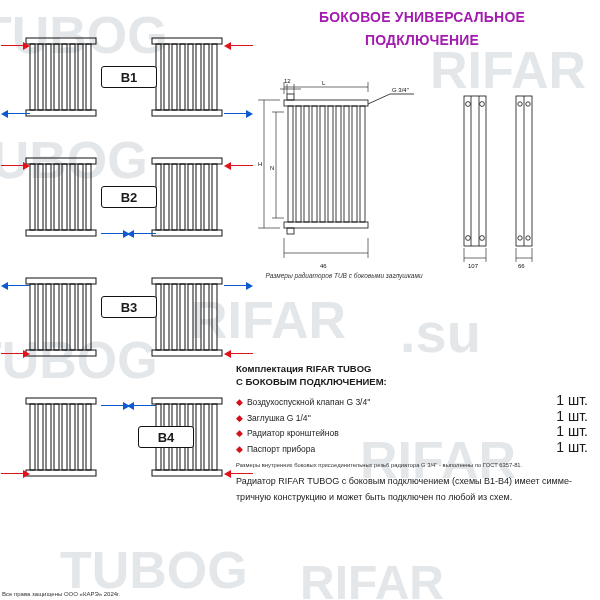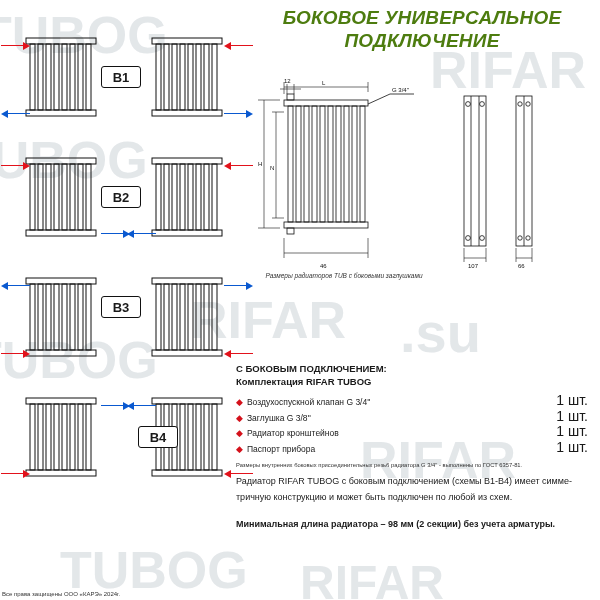--- a/index.html
+++ b/index.html
@@ -30,36 +30,35 @@
   }
 
   
   .header {
     position: absolute;
     left: 250px; top: 6px; width: 344px;
     text-align: center;
     z-index: 3;
   }
   .header .title-line {
-    font-size: 19px;
+    font-size: 14px;
     font-weight: bold;
     line-height: 23px;
     letter-spacing: .2px;
-    color: #4d7c0f;
-    font-style: italic;
+    color: #a21caf;
   }
 
   
   .schemes { position: absolute; left: 0; top: 28px; width: 240px; z-index: 2; }
   .scheme-row { position: relative; height: 120px; }
 
   .label-box {
     position: absolute;
     left: 101px;
-    width: 40px; height: 22px;
+    width: 56px; height: 22px;
     border: 1.4px solid #111;
     border-radius: 3px;
     background: #fff;
     font-size: 13px; font-weight: bold;
     display: flex; align-items: center; justify-content: center;
   }
 
   
   .arrow { position: absolute; height: 9px; display: flex; align-items: center; }
   .arrow .shaft { height: 1.6px; width: 22px; }
@@ -432,44 +431,43 @@
       <line x1="66" y1="170" x2="82" y2="170"></line>
     </g>
     <g font-family="Liberation Sans, sans-serif" font-size="6" fill="#111">
       <text x="18" y="180">107</text>
       <text x="68" y="180">66</text>
     </g>
   </svg>
 </div>
 
 <div class="textblock">
+  <div class="tb-title">Комплектация RIFAR TUBOG</div>
   <div class="tb-title red">С БОКОВЫМ ПОДКЛЮЧЕНИЕМ:</div>
-  <div class="tb-title">Комплектация RIFAR TUBOG</div>
 
   <ul class="kit-list">
     <li class="kit-item">
       <span class="bullet">◆</span>
       <span class="name">Воздухоспускной клапан G 3/4''</span>
       <span class="qty">1 шт.</span>
     </li>
     <li class="kit-item">
       <span class="bullet">◆</span>
-      <span class="name">Заглушка G 3/8''</span>
+      <span class="name">Заглушка G 1/4''</span>
       <span class="qty">1 шт.</span>
     </li>
     <li class="kit-item">
       <span class="bullet">◆</span>
       <span class="name">Радиатор кронштейнов</span>
       <span class="qty">1 шт.</span>
     </li>
     <li class="kit-item">
       <span class="bullet">◆</span>
       <span class="name">Паспорт прибора</span>
       <span class="qty">1 шт.</span>
     </li>
   </ul>
 
   <div class="note-small">Размеры внутренних боковых присоединительных резьб радиатора G 3/4'' - выполнены по ГОСТ 6357-81.</div>
   <div class="para">Радиатор RIFAR TUBOG с боковым подключением (схемы B1-B4) имеет симме-тричную конструкцию и может быть подключен по любой из схем.</div>
-  <div class="para strong">Минимальная длина радиатора – 98 мм (2 секции) без учета арматуры.</div>
 </div>
 
 <div class="footer">Все права защищены ООО «КАРЭ» 2024г.</div>
 
 </body></html>

